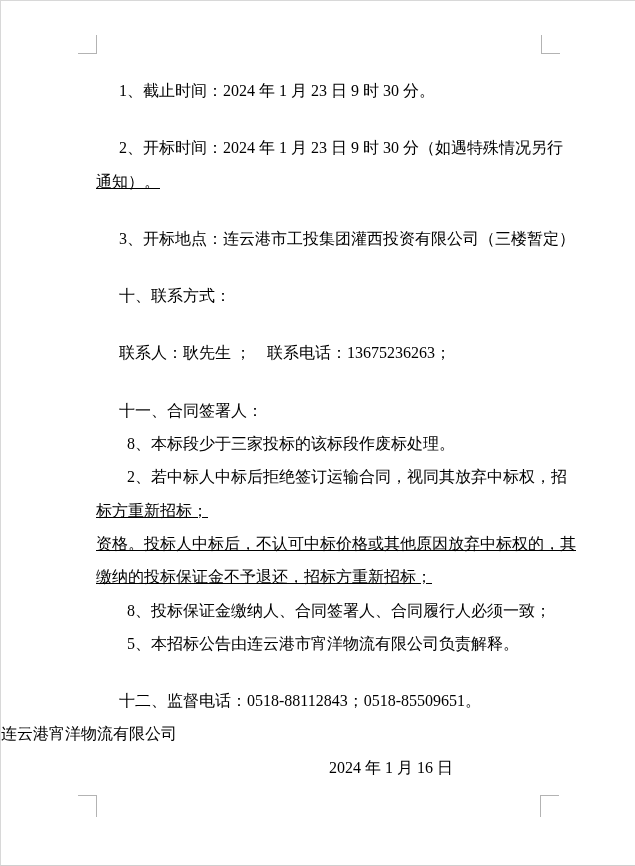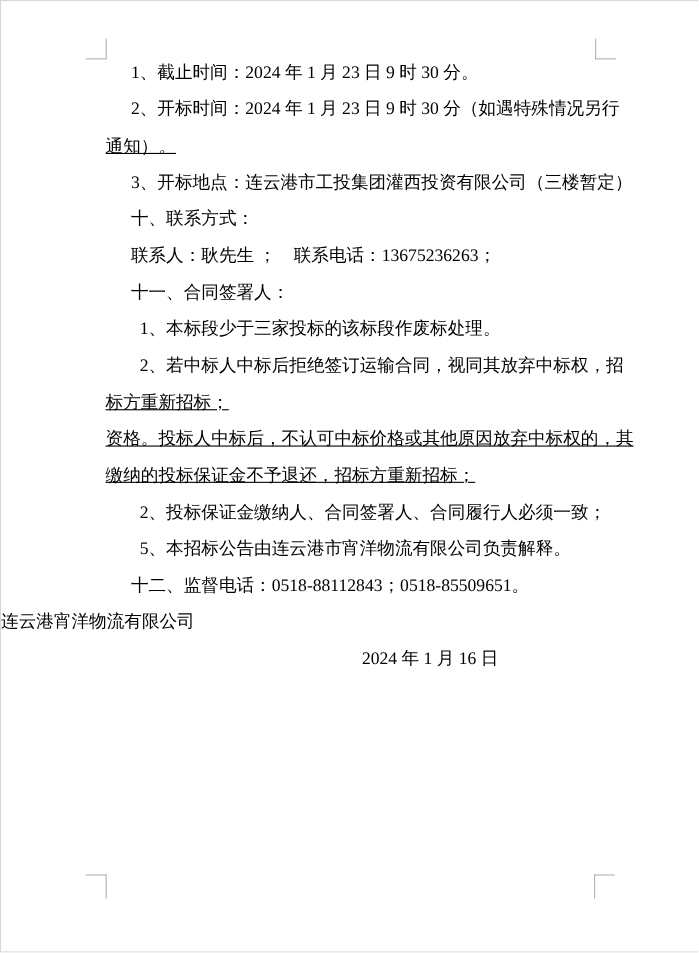--- a/index.html
+++ b/index.html
@@ -27,21 +27,21 @@
     width: 635px;
   }
   .line {
     height: 33.3px;
     line-height: 33.3px;
     font-size: 16px;
     white-space: pre;
     color: #000000;
   }
   
-  .ind-a { padding-left: 118px; }
+  .ind-a { padding-left: 118px; margin-top: 24px; }
   
   .ind-b { padding-left: 126px; }
   
   .flush { padding-left: 95px; text-decoration: underline; }
   
   .sign { }
   
   .date { padding-left: 328px; }
 
   
@@ -66,25 +66,25 @@
   <span class="mark br"></span>
 
   <div class="content">
     <div class="line ind-a">1、截止时间：2024 年 1 月 23 日 9 时 30 分。</div>
     <div class="line ind-a">2、开标时间：2024 年 1 月 23 日 9 时 30 分（如遇特殊情况另行</div>
     <div class="line flush">通知）。</div>
     <div class="line ind-a">3、开标地点：连云港市工投集团灌西投资有限公司（三楼暂定）</div>
     <div class="line ind-a">十、联系方式：</div>
     <div class="line ind-a">联系人：耿先生 ；    联系电话：13675236263；</div>
     <div class="line ind-a">十一、合同签署人：</div>
-    <div class="line ind-b">1、本标段少于三家投标的该标段作废标处理。</div>
+    <div class="line ind-b">8、本标段少于三家投标的该标段作废标处理。</div>
     <div class="line ind-b">2、若中标人中标后拒绝签订运输合同，视同其放弃中标权，招</div>
     <div class="line flush">标方重新招标；</div>
     <div class="line flush">资格。投标人中标后，不认可中标价格或其他原因放弃中标权的，其</div>
     <div class="line flush">缴纳的投标保证金不予退还，招标方重新招标；</div>
-    <div class="line ind-b">2、投标保证金缴纳人、合同签署人、合同履行人必须一致；</div>
+    <div class="line ind-b">8、投标保证金缴纳人、合同签署人、合同履行人必须一致；</div>
     <div class="line ind-b">5、本招标公告由连云港市宵洋物流有限公司负责解释。</div>
     <div class="line ind-a">十二、监督电话：0518-88112843；0518-85509651。</div>
     <div class="line sign">连云港宵洋物流有限公司</div>
     <div class="line date">2024 年 1 月 16 日</div>
   </div>
 
 </div>
 
 </body></html>

